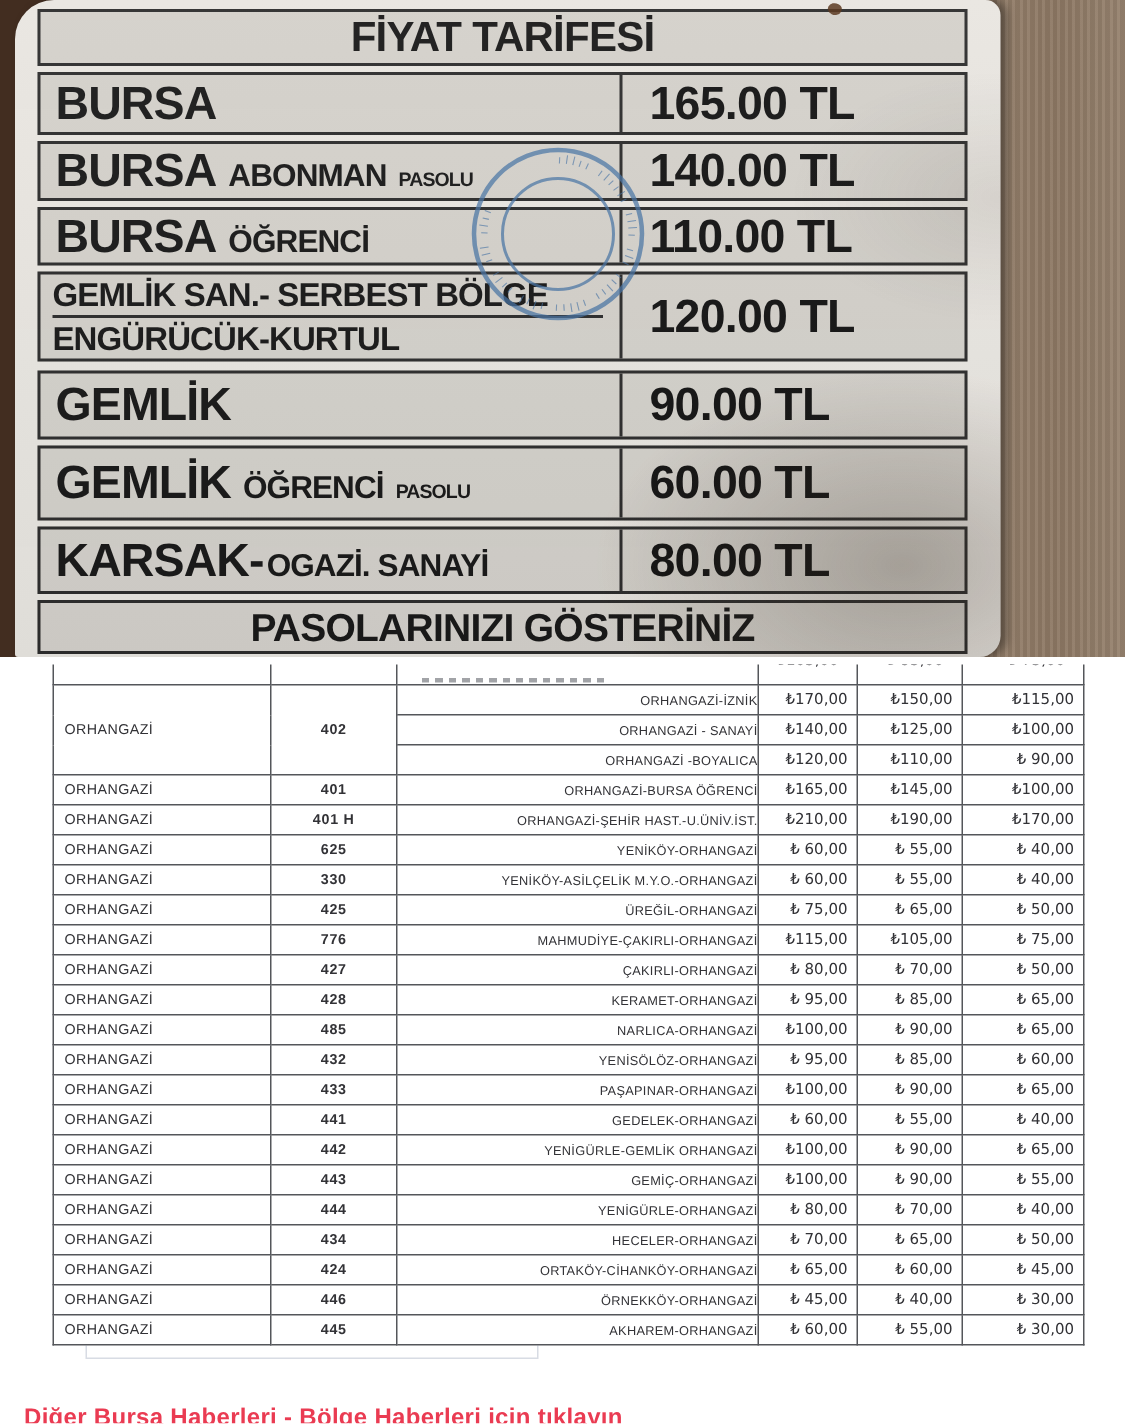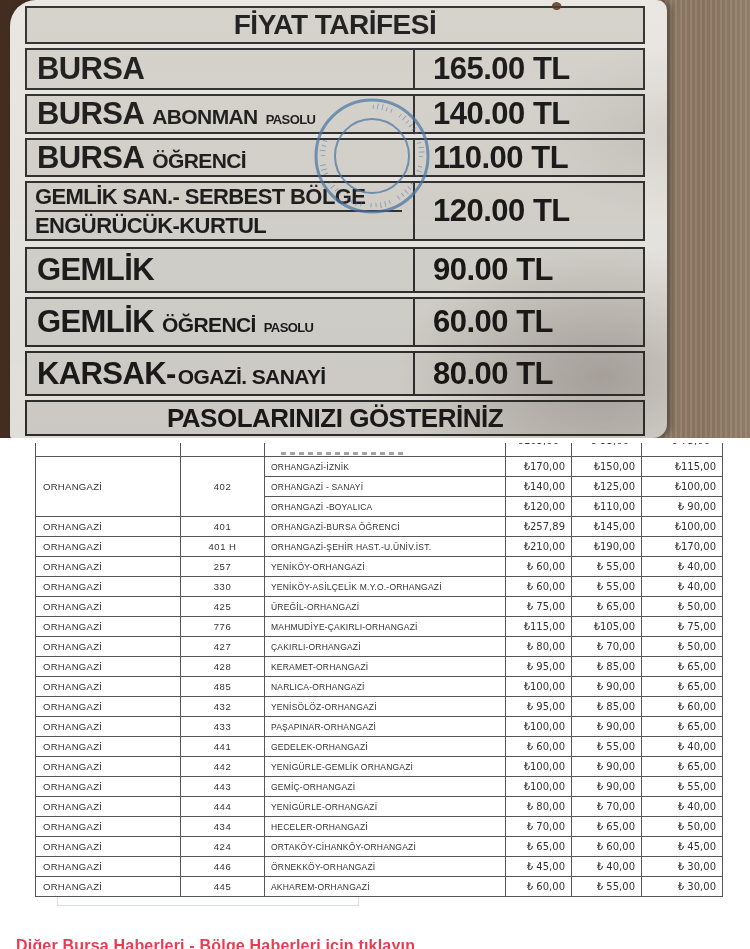--- a/index.html
+++ b/index.html
@@ -47,22 +47,22 @@
   .fare-footer{height:36px;display:flex;align-items:center;justify-content:center;
                font-size:26px;font-weight:bold;letter-spacing:-0.5px;}
 
   .stamp{position:absolute;left:298px;top:92px;z-index:4;opacity:0.72;}
 
   
   .routes{position:absolute;left:35px;top:443px;width:687px;}
   .routes table{border-collapse:collapse;width:687px;table-layout:fixed;filter:blur(0.3px);}
   .routes td{border:1px solid #54565a;height:20px;padding:0;color:#323236;overflow:hidden;white-space:nowrap;box-sizing:border-box;}
   .c-region{padding-left:7px !important;font-size:9.5px;letter-spacing:0.3px;}
-  .c-no{text-align:center;font-size:9.5px;letter-spacing:0.5px;}
-  .c-desc{padding-left:6px !important;font-size:8.5px;letter-spacing:0.2px;}
+  .c-no{text-align:center;font-size:9.5px;letter-spacing:0.5px;font-weight:bold;}
+  .c-desc{padding-left:6px !important;font-size:8.5px;letter-spacing:0.2px;text-align:right;}
   .c-price{text-align:right;padding-right:6px !important;font-size:10px;
            font-family:"DejaVu Sans","Liberation Sans",sans-serif;}
   .partial-row td{height:13px;border-top:none;}
   .clipbox{height:13px;overflow:hidden;display:flex;justify-content:flex-end;padding-right:6px;}
   .clipbox span{margin-top:-8px;font-size:10px;font-family:"DejaVu Sans","Liberation Sans",sans-serif;}
   .smudge{height:3px;margin:8px 0 0 10px;width:52%;
           background:repeating-linear-gradient(90deg,rgba(85,88,95,0.55) 0 5px, transparent 5px 9px);}
   .faint-row{position:absolute;left:22px;top:453px;width:300px;height:8px;
              border:1px solid rgba(110,125,155,0.38);border-top:none;opacity:0.7;}
   .routes-wrap{position:relative;}
@@ -201,35 +201,35 @@
           <tr>
             <td class="c-desc">ORHANGAZİ -BOYALICA</td>
             <td class="c-price">₺120,00</td>
             <td class="c-price">₺110,00</td>
             <td class="c-price">₺ 90,00</td>
           </tr>
           <tr>
             <td class="c-region">ORHANGAZİ</td>
             <td class="c-no">401</td>
             <td class="c-desc">ORHANGAZİ-BURSA ÖĞRENCİ</td>
-            <td class="c-price">₺257,89</td>
+            <td class="c-price">₺165,00</td>
             <td class="c-price">₺145,00</td>
             <td class="c-price">₺100,00</td>
           </tr>
           <tr>
             <td class="c-region">ORHANGAZİ</td>
             <td class="c-no">401 H</td>
             <td class="c-desc">ORHANGAZİ-ŞEHİR HAST.-U.ÜNİV.İST.</td>
             <td class="c-price">₺210,00</td>
             <td class="c-price">₺190,00</td>
             <td class="c-price">₺170,00</td>
           </tr>
           <tr>
             <td class="c-region">ORHANGAZİ</td>
-            <td class="c-no">257</td>
+            <td class="c-no">625</td>
             <td class="c-desc">YENİKÖY-ORHANGAZİ</td>
             <td class="c-price">₺ 60,00</td>
             <td class="c-price">₺ 55,00</td>
             <td class="c-price">₺ 40,00</td>
           </tr>
           <tr>
             <td class="c-region">ORHANGAZİ</td>
             <td class="c-no">330</td>
             <td class="c-desc">YENİKÖY-ASİLÇELİK M.Y.O.-ORHANGAZİ</td>
             <td class="c-price">₺ 60,00</td>

